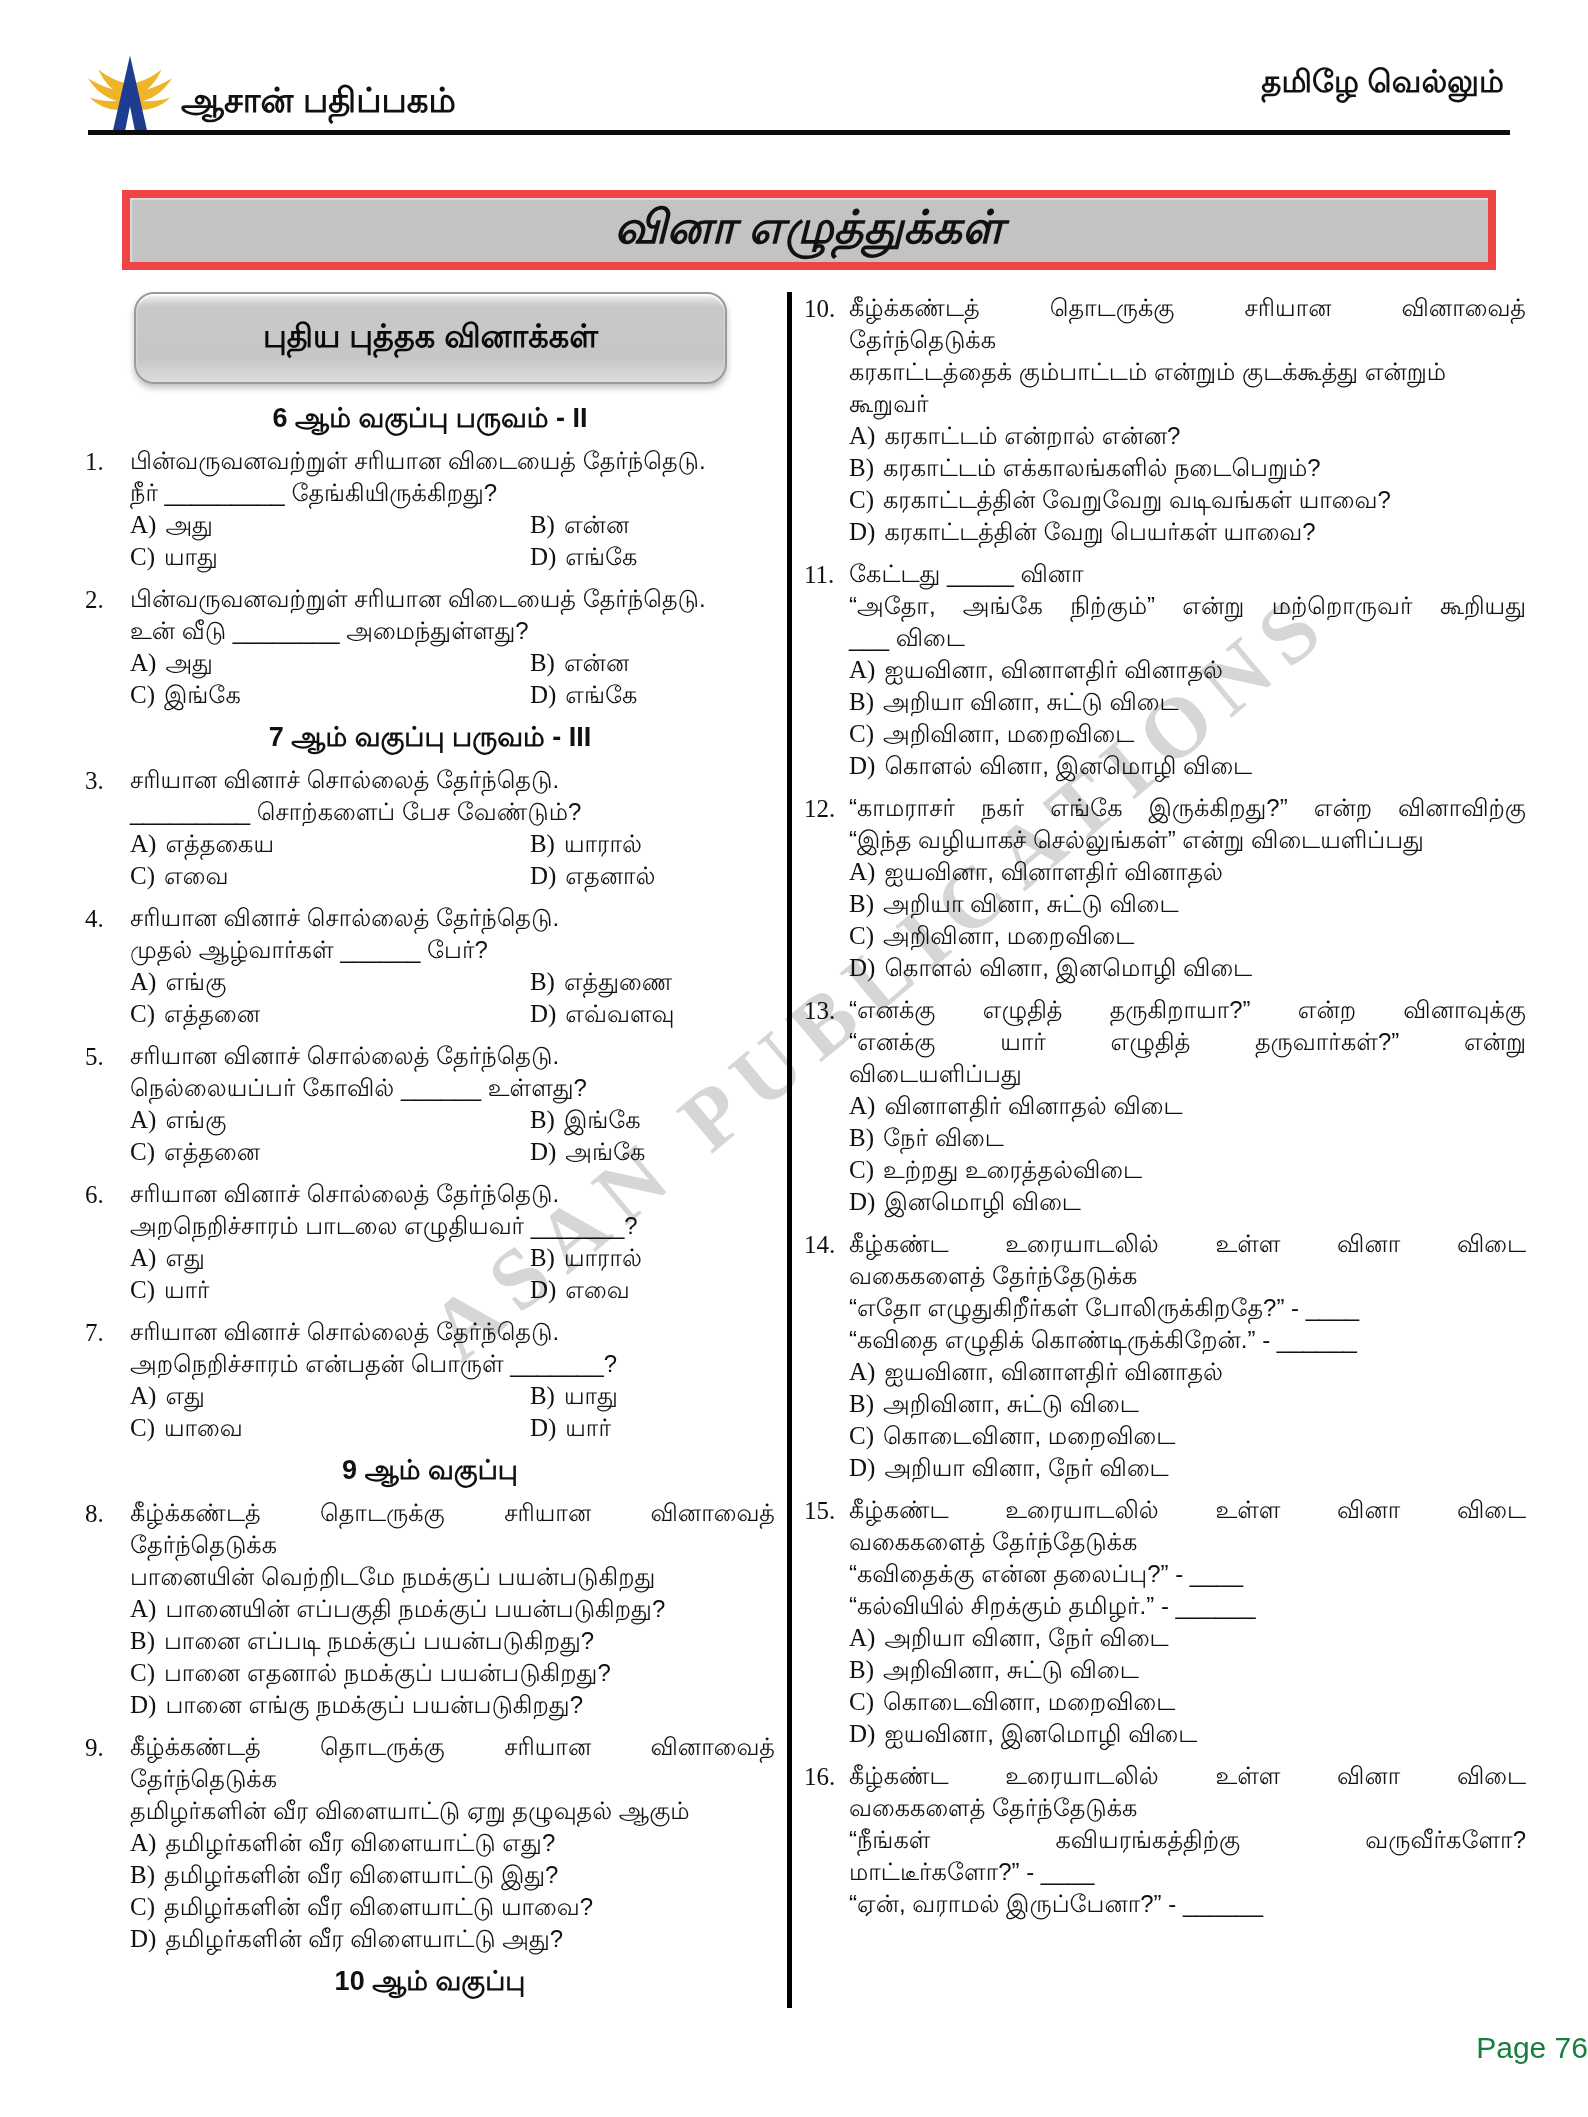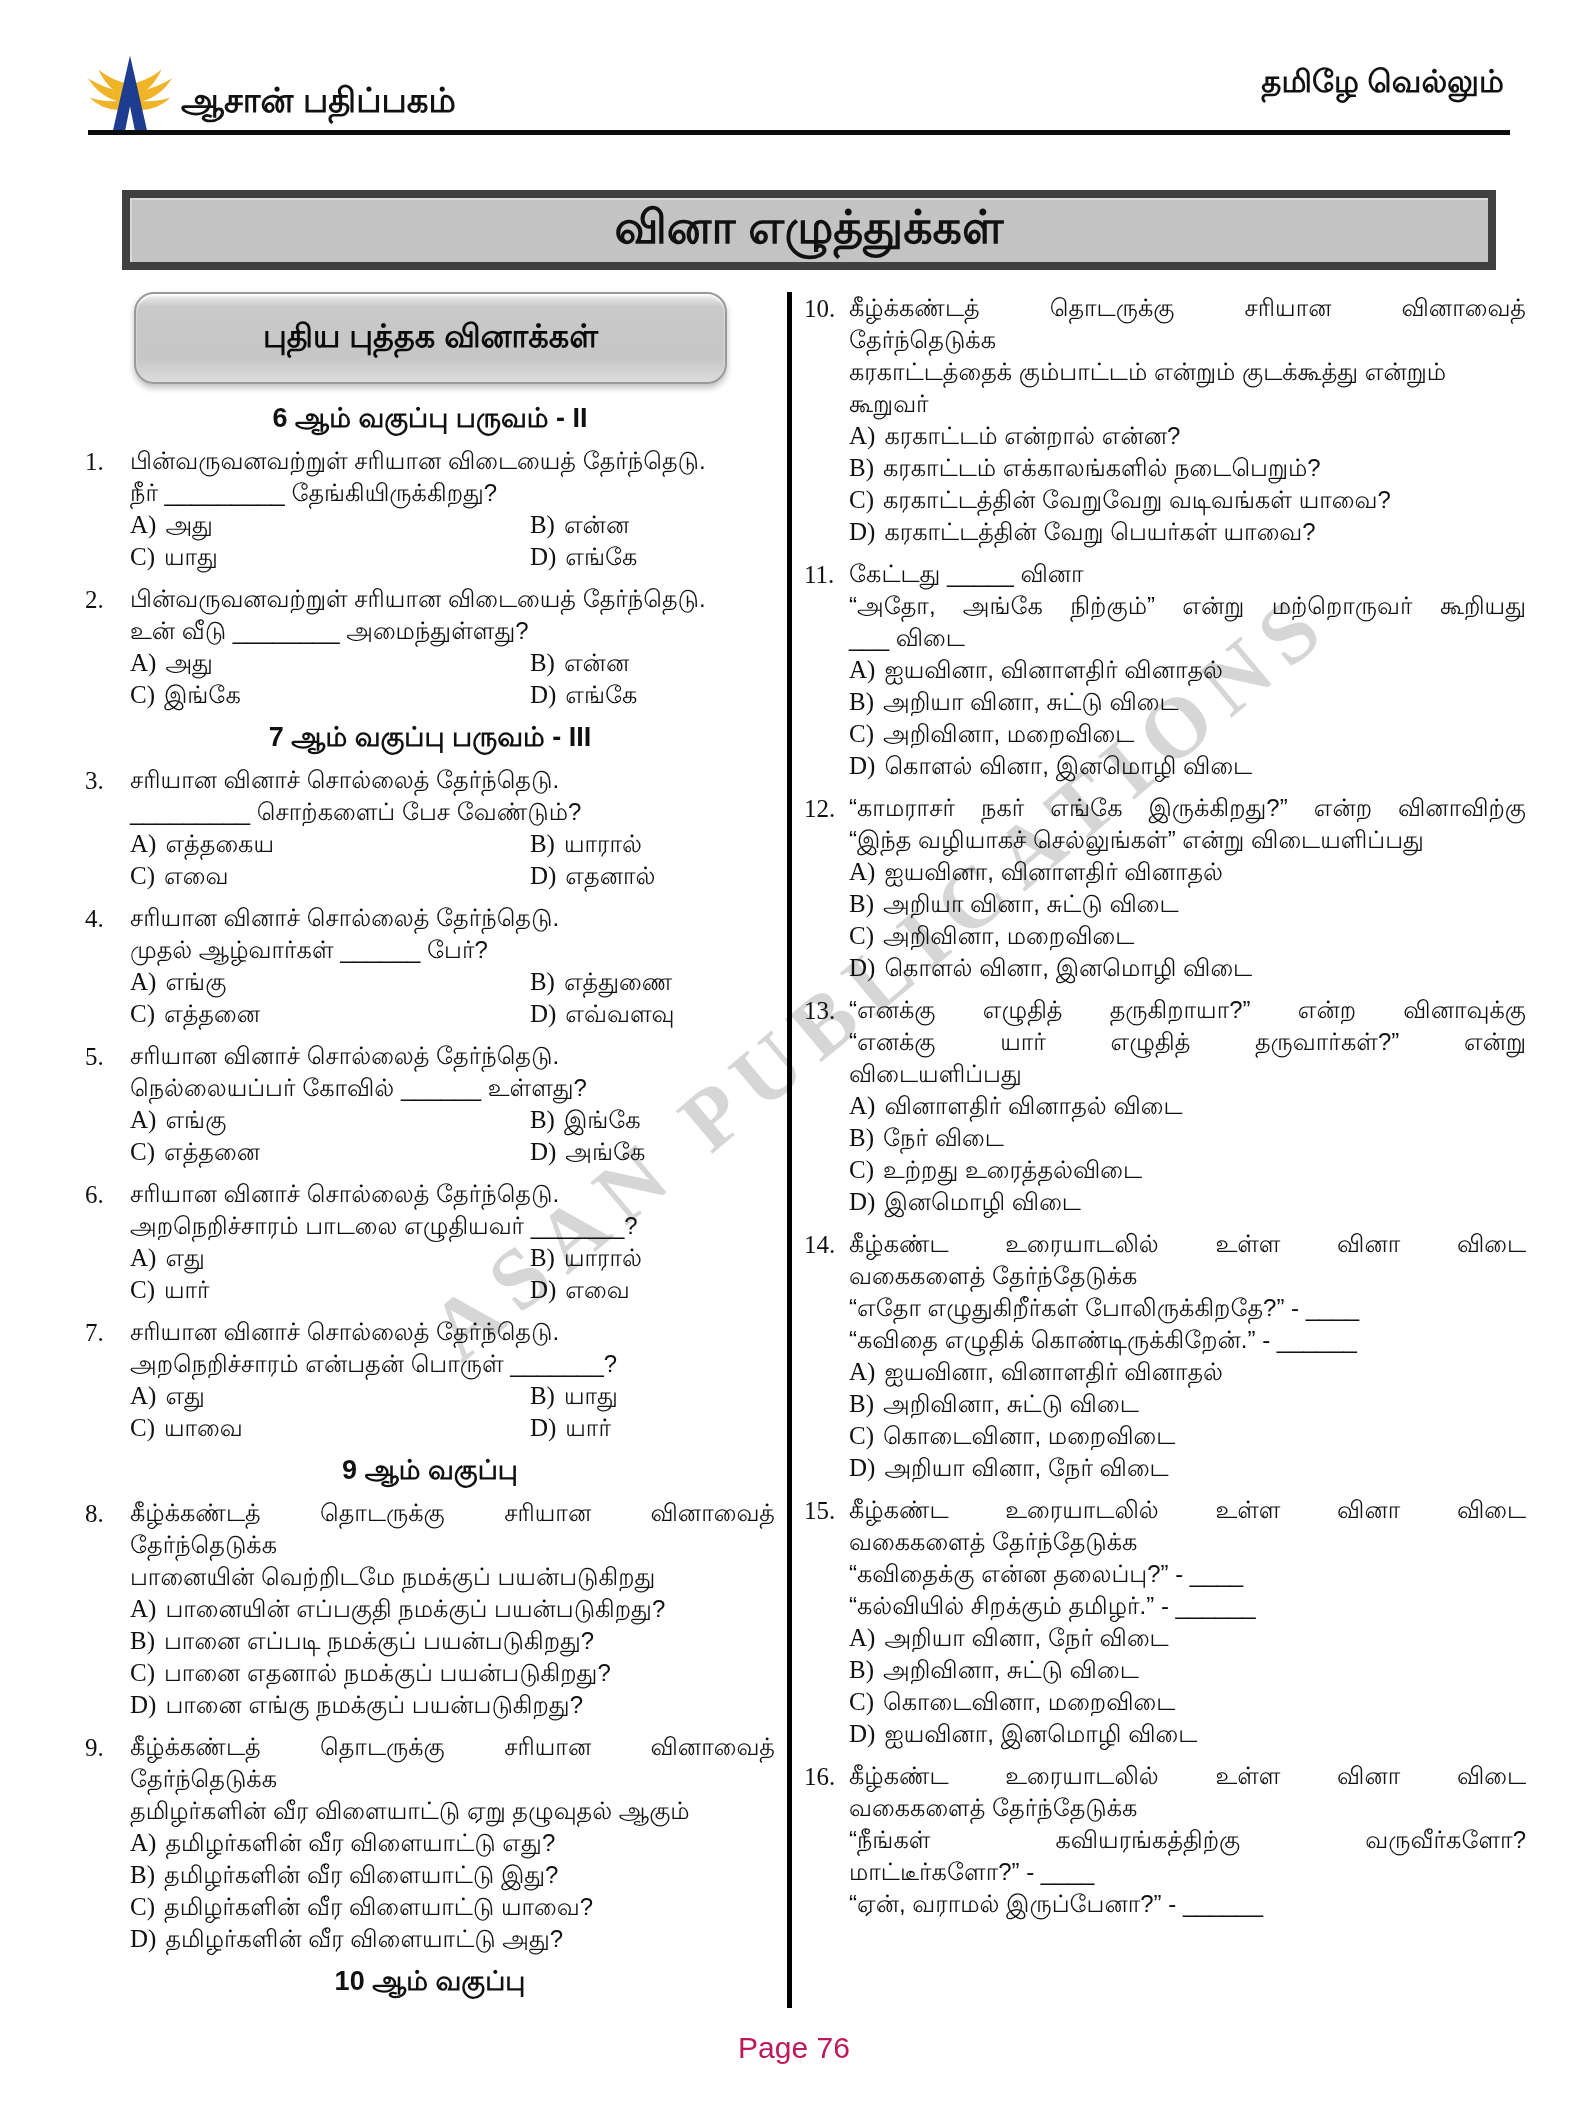--- a/index.html
+++ b/index.html
@@ -16,26 +16,26 @@
   .hdr{position:relative;height:150px;z-index:2;}
   .brand{position:absolute;left:86px;top:52px;display:flex;align-items:center;gap:7px;}
   .brand .logo{width:88px;height:84px;flex:0 0 auto;}
   .brand-name{font-size:34px;font-weight:bold;letter-spacing:0;padding-top:18px;}
   .tagline{position:absolute;right:84px;top:64px;font-size:31px;font-weight:bold;}
   .hdr-rule{position:absolute;left:88px;right:78px;top:130px;height:5px;background:#0c0c0c;}
   
   .title-box{
     margin:40px 92px 0 122px;
     height:64px;
-    border:8px solid #404040;
+    border:8px solid #ef4444;
     background:#c3c3c3;
     box-shadow:inset 2px 2px 0 #d9d9d9;
     display:flex;align-items:center;justify-content:center;
     font-size:46px;font-weight:bold;
-    position:relative;z-index:2;
+    position:relative;z-index:2;font-style:italic;
   }
   
   .watermark{
     position:absolute;left:880px;top:975px;
     transform:translate(-50%,-50%) rotate(-40deg);
     font-family:"Liberation Serif", serif;
     font-size:86px;font-weight:bold;letter-spacing:14px;
     color:rgba(130,130,130,0.33);
     white-space:nowrap;z-index:1;
   }
@@ -81,21 +81,21 @@
   .option{display:flex;line-height:32px;}
   .opt-letter{
     font-family:"Liberation Serif", serif;
     font-size:25px;
     margin-right:9px;flex:0 0 auto;
   }
   .opt-text{flex:1;min-width:0;}
   
   .page-footer{
     position:absolute;left:0;right:0;bottom:52px;
-    text-align:center;font-size:30px;color:#be185d;z-index:2;
+    text-align:right;font-size:30px;color:#15803d;z-index:2;
   }
 </style>
 </head>
 <body>
 
 <div class="page">
 
   <div class="hdr">
     <div class="brand">
       <span class="logo">

